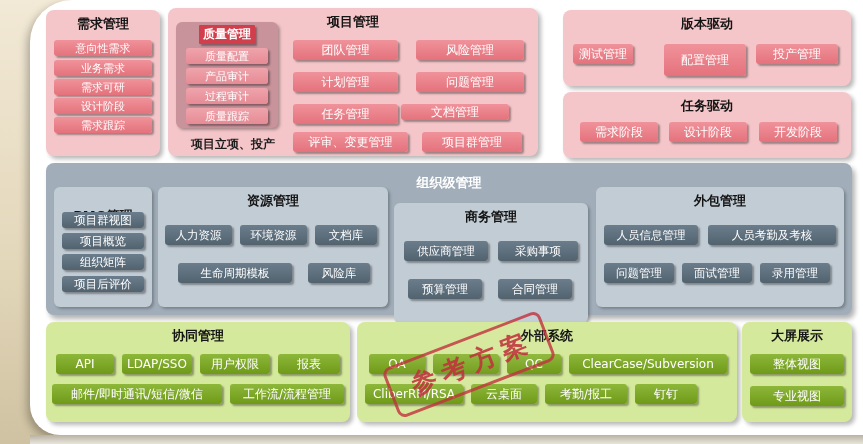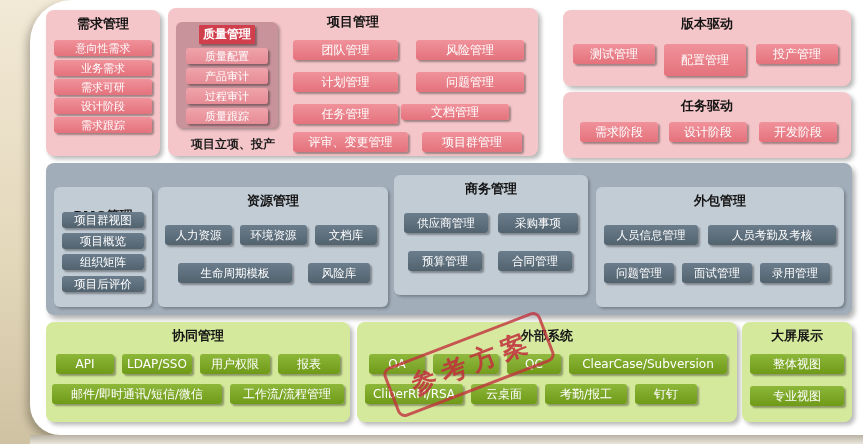--- a/index.html
+++ b/index.html
@@ -99,21 +99,21 @@
   <div class="btn bpink" style="left:248px;top:64px;width:108px;height:20px">问题管理</div>
   <div class="btn bpink" style="left:125px;top:96px;width:105px;height:20px">任务管理</div>
   <div class="btn bpink" style="left:233px;top:96px;width:108px;height:16px">文档管理</div>
 
   <div class="btn bpink" style="left:125px;top:124px;width:115px;height:20px">评审、变更管理</div>
   <div class="btn bpink" style="left:254px;top:124px;width:100px;height:20px">项目群管理</div>
 </section>
 
 <section class="panel pinkP" style="left:563px;top:10px;width:288px;height:76px">
   <h3 class="ptitle">版本驱动</h3>
-  <div class="btn bpink" style="left:10px;top:34px;width:82px;height:20px">测试管理</div>
+  <div class="btn bpink" style="left:10px;top:34px;width:60px;height:20px">测试管理</div>
   <div class="btn bpink" style="left:101px;top:34px;width:82px;height:32px">配置管理</div>
   <div class="btn bpink" style="left:193px;top:34px;width:82px;height:20px">投产管理</div>
 </section>
 
 <section class="panel pinkP" style="left:563px;top:92px;width:288px;height:66px">
   <h3 class="ptitle">任务驱动</h3>
   <div class="btn bpink" style="left:17px;top:30px;width:78px;height:20px">需求阶段</div>
   <div class="btn bpink" style="left:106px;top:30px;width:78px;height:20px">设计阶段</div>
   <div class="btn bpink" style="left:196px;top:30px;width:78px;height:20px">开发阶段</div>
 </section>
@@ -131,21 +131,21 @@
 
   <div class="graySub" style="left:112px;top:24px;width:230px;height:120px">
     <h4 class="ptitle">资源管理</h4>
     <div class="btn bgray" style="left:7px;top:38px;width:67px;height:20px">人力资源</div>
     <div class="btn bgray" style="left:82px;top:38px;width:67px;height:20px">环境资源</div>
     <div class="btn bgray" style="left:157px;top:38px;width:62px;height:20px">文档库</div>
     <div class="btn bgray" style="left:20px;top:76px;width:114px;height:20px">生命周期模板</div>
     <div class="btn bgray" style="left:150px;top:76px;width:62px;height:20px">风险库</div>
   </div>
 
-  <div class="graySub" style="left:348px;top:12px;width:194px;height:120px">
+  <div class="graySub" style="left:348px;top:40px;width:194px;height:120px">
     <h4 class="ptitle">商务管理</h4>
     <div class="btn bgray" style="left:10px;top:38px;width:84px;height:20px">供应商管理</div>
     <div class="btn bgray" style="left:104px;top:38px;width:80px;height:20px">采购事项</div>
     <div class="btn bgray" style="left:14px;top:76px;width:74px;height:20px">预算管理</div>
     <div class="btn bgray" style="left:104px;top:76px;width:74px;height:20px">合同管理</div>
   </div>
 
   <div class="graySub" style="left:550px;top:24px;width:248px;height:120px">
     <h4 class="ptitle">外包管理</h4>
     <div class="btn bgray" style="left:8px;top:38px;width:94px;height:20px">人员信息管理</div>

